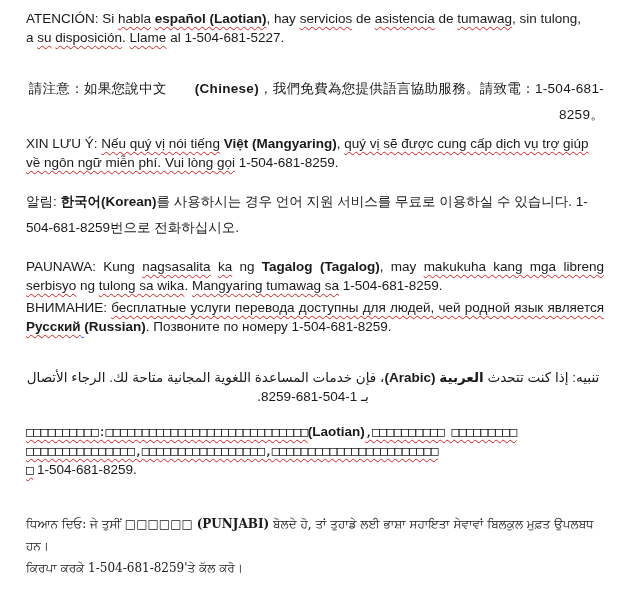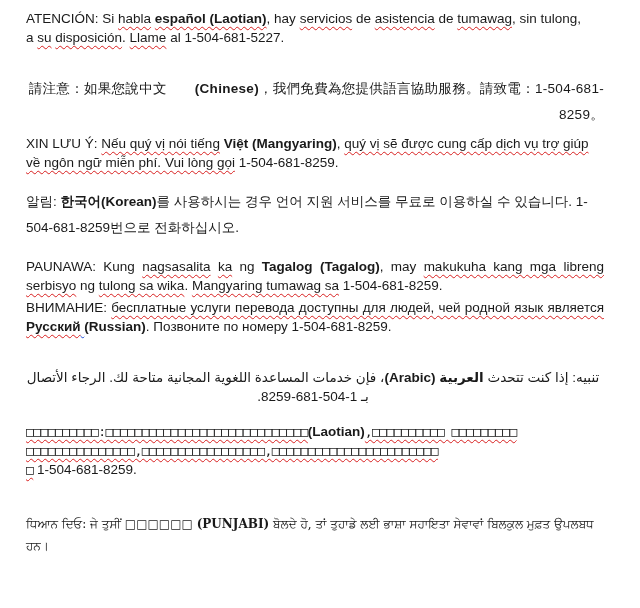--- a/index.html
+++ b/index.html
@@ -50,13 +50,14 @@
 </div>
 
 <div class="para" style="top:422px;">
   <span class="sp lao">□□□□□□□□□□:□□□□□□□□□□□□□□□□□□□□□□□□□□□□</span><b>(Laotian)</b><span class="sp lao">,□□□□□□□□□□ □□□□□□□□□</span><br>
   <span class="sp lao">□□□□□□□□□□□□□□□,□□□□□□□□□□□□□□□□□,□□□□□□□□□□□□□□□□□□□□□□□</span><br>
   <span class="sp lao">□</span><span> 1-504-681-8259.</span>
 </div>
 
 <div class="para pun" style="top:513px;">
   <span>ਧਿਆਨ ਦਿਓ: ਜੇ ਤੁਸੀਂ □□□□□□ </span><span class="punb">(PUNJABI)</span><span> ਬੋਲਦੇ ਹੋ, ਤਾਂ ਤੁਹਾਡੇ ਲਈ ਭਾਸ਼ਾ ਸਹਾਇਤਾ ਸੇਵਾਵਾਂ ਬਿਲਕੁਲ ਮੁਫ਼ਤ ਉਪਲਬਧ ਹਨ।</span><br>
+  <span>ਕਿਰਪਾ ਕਰਕੇ  1-504-681-8259'ਤੇ ਕੱਲ ਕਰੋ।</span>
 </div>
 
 </body></html>

